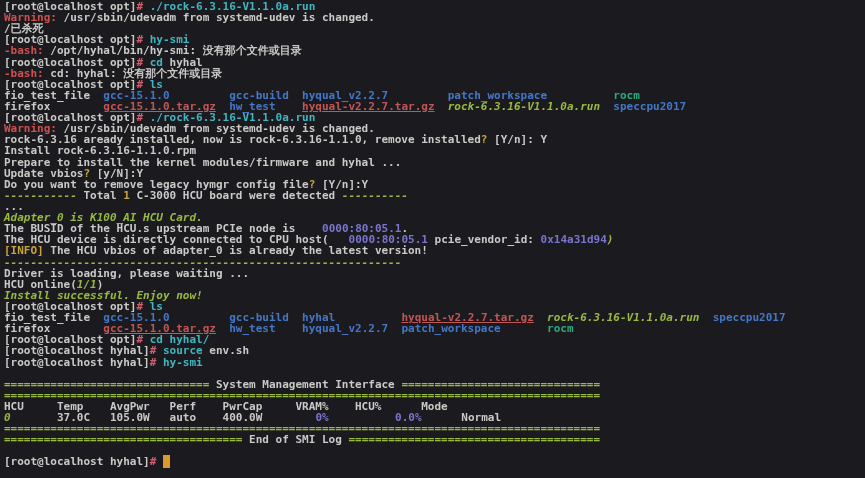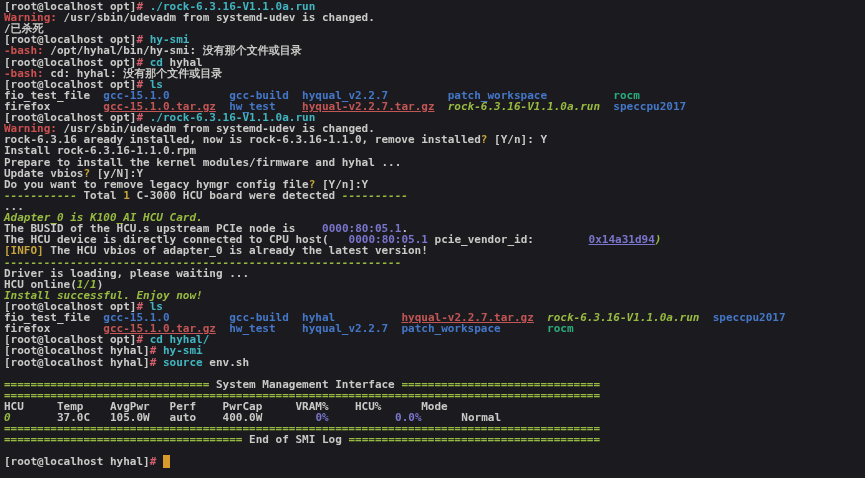--- a/index.html
+++ b/index.html
@@ -22,21 +22,21 @@
   .c-fg{color:#c9c9c7;}
   .c-red{color:#cd5050;}
   .c-hash{color:#d25f6b;}
   .c-cyan{color:#41b5c0;}
   .c-blue{color:#4477c8;}
   .c-arch{color:#c25555;text-decoration:underline;}
   .c-green{color:#98ba40;font-style:italic;}
   .c-teal{color:#2bab7b;}
   .c-yellow{color:#c7a43b;}
   .c-purple{color:#7a75cd;padding-left:20px;}
-  .c-purpleU{color:#7a75cd;text-decoration:underline;margin-left:48px;}
+  .c-purpleU{color:#7a75cd;}
   .c-cursor{background:#d99b2b;color:#d99b2b;}
 </style>
 </head>
 <body>
 
 <div class="screen">
   <div id="term">
       <div class="line"><span class="c-fg">[root@localhost opt]</span><span class="c-hash">#</span><span class="c-cyan"> ./rock-6.3.16-V1.1.0a.run</span></div>
       <div class="line"><span class="c-red">Warning:</span><span class="c-fg"> /usr/sbin/udevadm from systemd-udev is changed.</span></div>
       <div class="line"><span class="c-fg">/已杀死</span></div>
@@ -61,22 +61,22 @@
       <div class="line"><span class="c-fg">The HCU device is directly connected to CPU host(</span><span class="c-purple">0000:80:05.1</span><span class="c-fg"> pcie_vendor_id: </span><span class="c-purpleU">0x14a31d94</span><span class="c-green">)</span></div>
       <div class="line"><span class="c-yellow">[INFO]</span><span class="c-fg"> The HCU vbios of adapter_0 is already the latest version!</span></div>
       <div class="line"><span class="c-green">------------------------------------------------------------</span></div>
       <div class="line"><span class="c-fg">Driver is loading, please waiting ...</span></div>
       <div class="line"><span class="c-fg">HCU online(</span><span class="c-green">1/1</span><span class="c-fg">)</span></div>
       <div class="line"><span class="c-green">Install successful. Enjoy now!</span></div>
       <div class="line"><span class="c-fg">[root@localhost opt]</span><span class="c-hash">#</span><span class="c-cyan"> ls</span></div>
       <div class="line"><span class="c-fg">fio_test_file  </span><span class="c-blue">gcc-15.1.0</span><span class="c-fg">         </span><span class="c-blue">gcc-build</span><span class="c-fg">  </span><span class="c-blue">hyhal</span><span class="c-fg">          </span><span class="c-arch">hyqual-v2.2.7.tar.gz</span><span class="c-fg">  </span><span class="c-green">rock-6.3.16-V1.1.0a.run</span><span class="c-fg">  </span><span class="c-blue">speccpu2017</span></div>
       <div class="line"><span class="c-fg">firefox        </span><span class="c-arch">gcc-15.1.0.tar.gz</span><span class="c-fg">  </span><span class="c-blue">hw_test</span><span class="c-fg">    </span><span class="c-blue">hyqual_v2.2.7</span><span class="c-fg">  </span><span class="c-blue">patch_workspace</span><span class="c-fg">       </span><span class="c-teal">rocm</span></div>
       <div class="line"><span class="c-fg">[root@localhost opt]</span><span class="c-hash">#</span><span class="c-cyan"> cd hyhal/</span></div>
+      <div class="line"><span class="c-fg">[root@localhost hyhal]</span><span class="c-hash">#</span><span class="c-cyan"> source</span><span class="c-fg"> env.sh</span></div>
       <div class="line"><span class="c-fg">[root@localhost hyhal]</span><span class="c-hash">#</span><span class="c-cyan"> hy-smi</span></div>
-      <div class="line"><span class="c-fg">[root@localhost hyhal]</span><span class="c-hash">#</span><span class="c-cyan"> source</span><span class="c-fg"> env.sh</span></div>
       <div class="line">&nbsp;</div>
       <div class="line"><span class="c-green">===============================</span><span class="c-fg"> System Management Interface </span><span class="c-green">==============================</span></div>
       <div class="line"><span class="c-green">==========================================================================================</span></div>
       <div class="line"><span class="c-fg">HCU     Temp    AvgPwr   Perf    PwrCap     VRAM%    HCU%      Mode</span></div>
       <div class="line"><span class="c-green">0</span><span class="c-fg">       </span><span class="c-fg">37.0C   105.0W   auto    400.0W     </span><span class="c-purple">0%</span><span class="c-fg">       </span><span class="c-purple">0.0%</span><span class="c-fg">      </span><span class="c-fg">Normal</span></div>
       <div class="line"><span class="c-green">==========================================================================================</span></div>
       <div class="line"><span class="c-green">====================================</span><span class="c-fg"> End of SMI Log </span><span class="c-green">======================================</span></div>
       <div class="line">&nbsp;</div>
       <div class="line"><span class="c-fg">[root@localhost hyhal]</span><span class="c-hash">#</span><span class="c-fg"> </span><span class="c-cursor">&nbsp;</span></div>
     </div>

